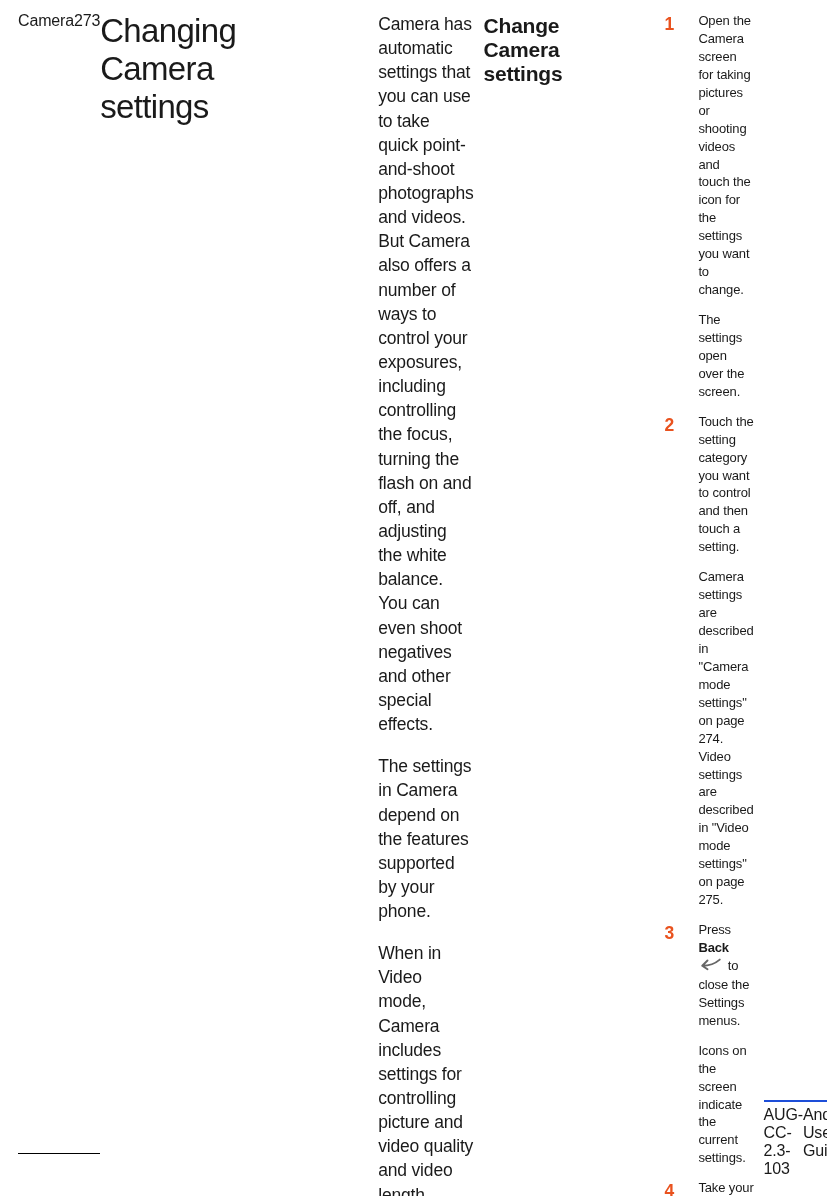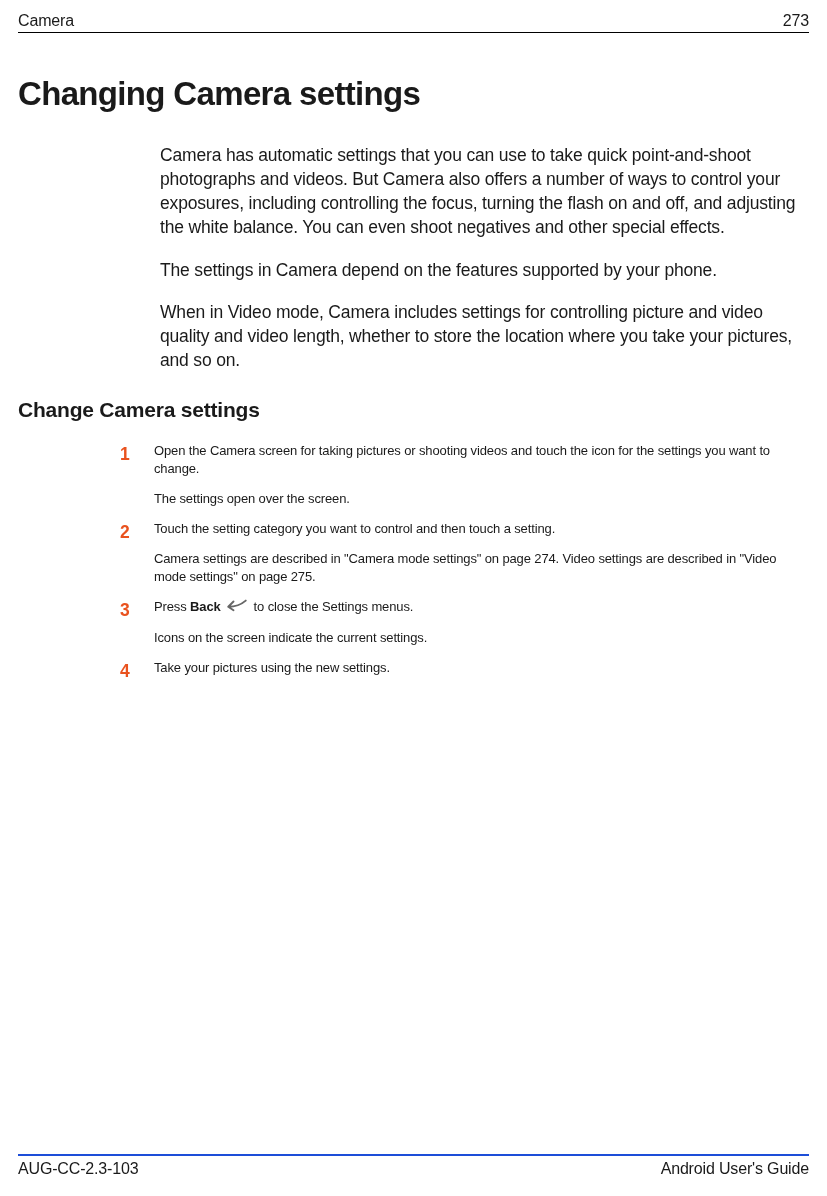--- a/index.html
+++ b/index.html
@@ -13,52 +13,52 @@
       color: #1a1a1a;
       width: 827px;
       height: 1196px;
       position: relative;
       letter-spacing: -0.01em;
     }
     .page {
       padding: 12px 18px 0 18px;
       height: 100%;
       display: flex;
-      flex-direction: column;
+      flex-direction: row;
       border-radius: 25px;
     }
     .header-row {
       display: flex;
       justify-content: space-between;
       font-size: 16px;
       padding-bottom: 2px;
       border-bottom: 1px solid #000;
       margin-bottom: 42px;
     }
     .main-heading {
       font-size: 33px;
-      font-weight: bold;
+      font-weight: normal;
       margin-bottom: 30px;
       letter-spacing: -0.02em;
     }
     .intro-block {
       margin-left: 102px;
       margin-right: 10px;
     }
     .intro-block p {
       font-size: 17.5px;
       line-height: 1.38;
       margin-bottom: 18px;
       letter-spacing: -0.01em;
       margin-left: 40px;
     }
     .sub-heading {
       font-size: 21px;
       font-weight: bold;
-      margin-top: 8px;
+      margin-top: 2px;
       margin-bottom: 20px;
       letter-spacing: -0.01em;
     }
     .steps {
       margin-left: 102px;
       margin-right: 10px;
     }
     .step {
       display: flex;
       margin-bottom: 12px;

